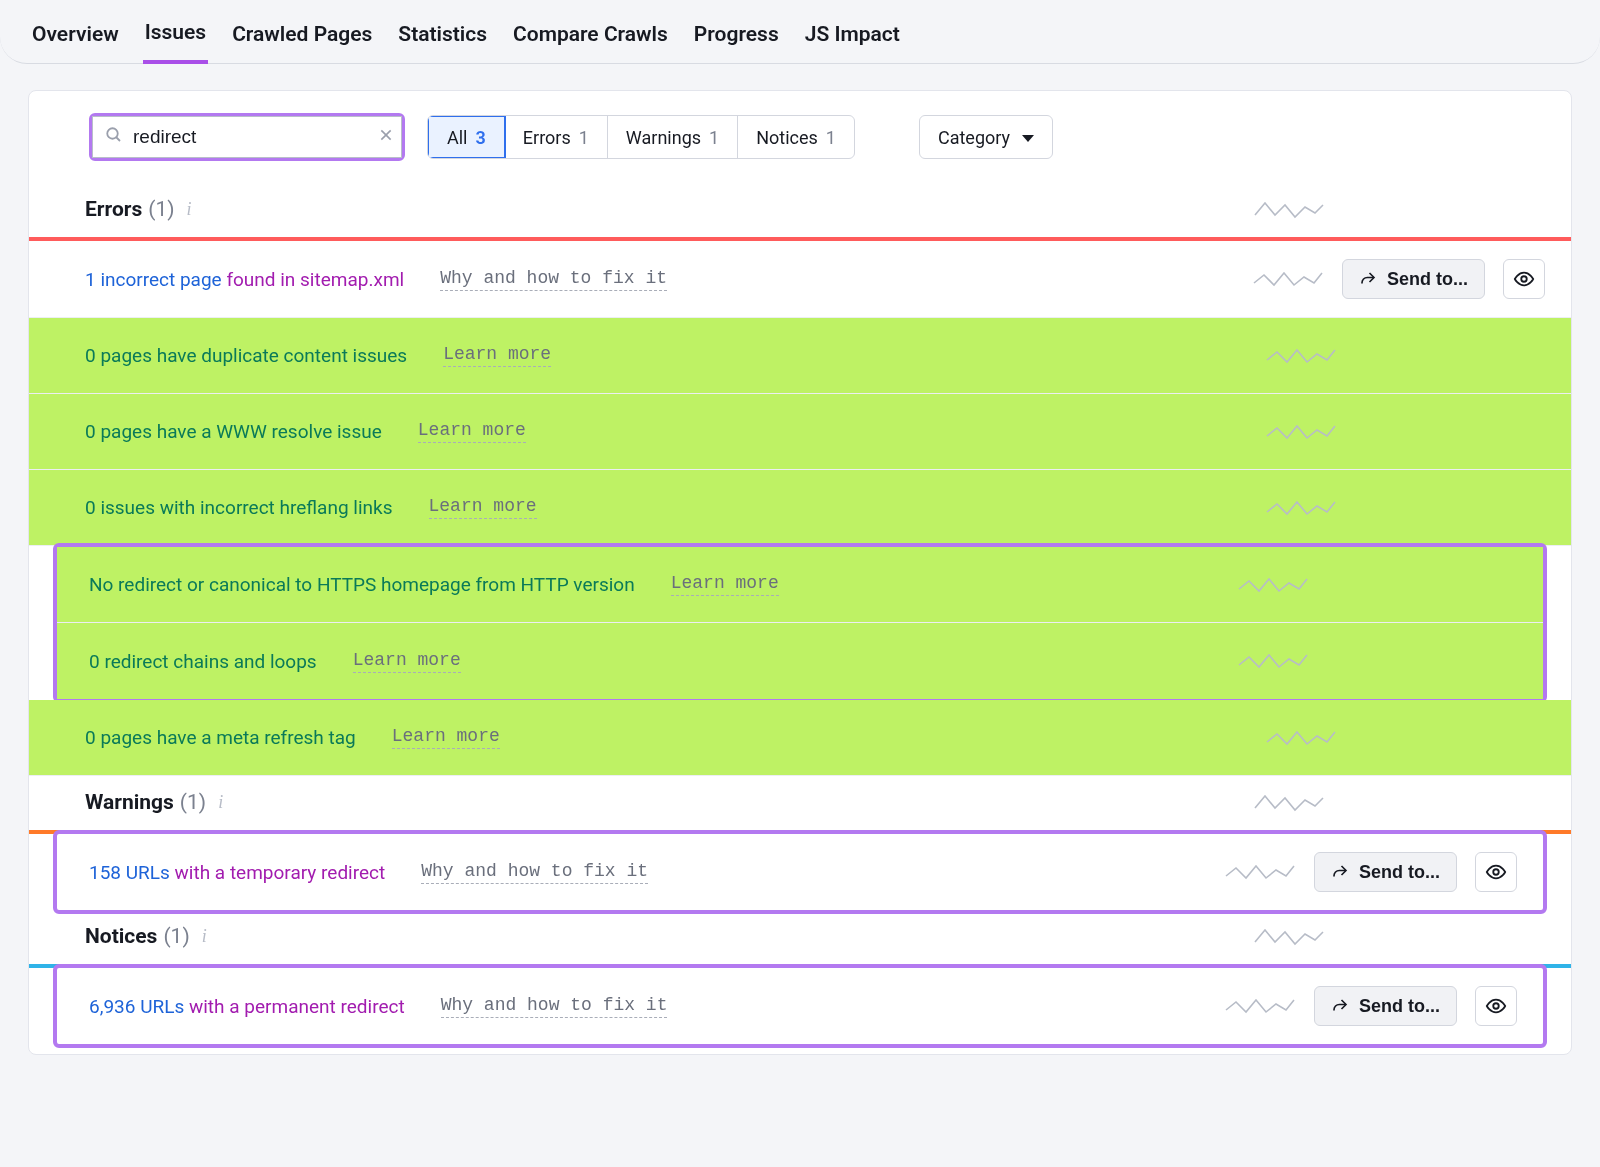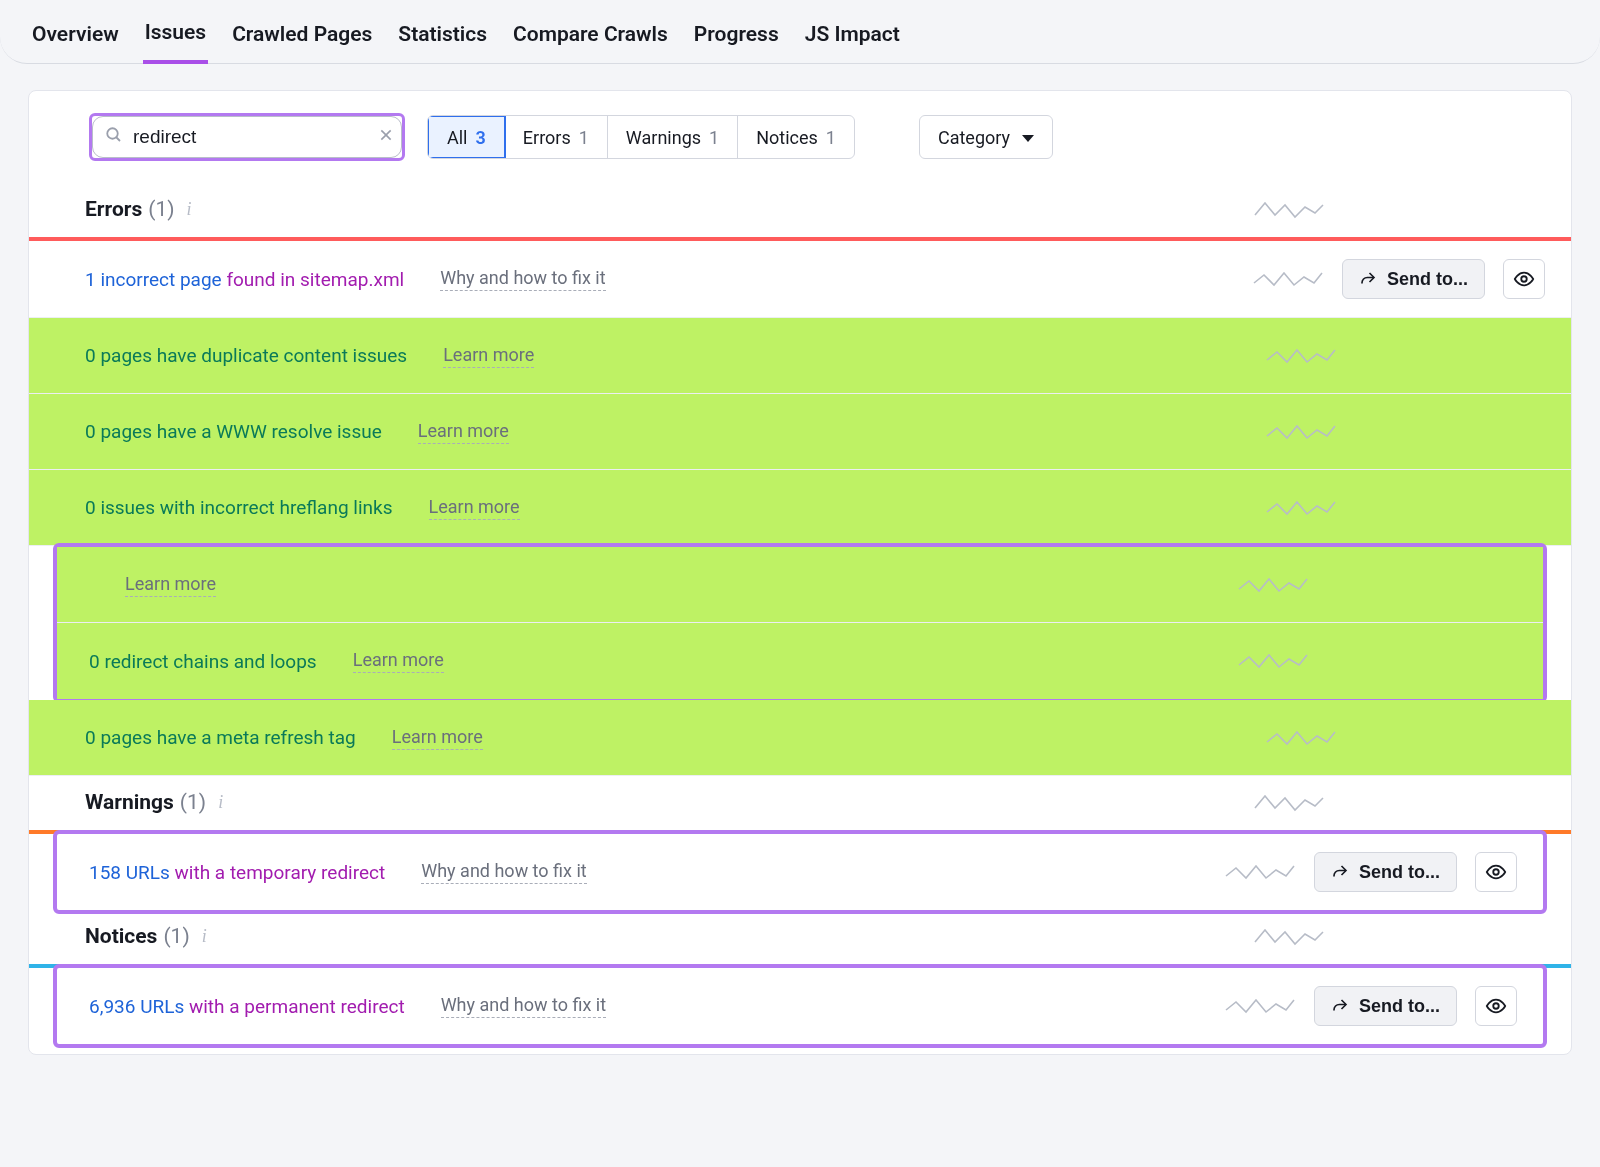--- a/index.html
+++ b/index.html
@@ -51,21 +51,21 @@
 .search-wrap {
   position: relative;
   border: 3px solid #b379f0;
   border-radius: 6px;
   padding: 0;
 }
 .search {
   display: flex;
   align-items: center;
   border: 1px solid #b9bec9;
-  border-radius: 11px;
+  border-radius: 0;
   height: 42px;
   padding: 0 12px;
   width: 310px;
   background: #fff;
 }
 .search input {
   border: none;
   outline: none;
   font-size: 19px;
   flex: 1;
@@ -153,20 +153,21 @@
 .row .lnk-green { color: #0a7a58; cursor: pointer; }
 .row .rest-blue { color: #a21caf; }
 .row .rest-green { color: #0a7a58; }
 .row .learn {
   margin-left: 36px;
   color: #6a6f7c;
   border-bottom: 1px dashed #a9adb8;
   padding-bottom: 2px;
   cursor: pointer;
   font-size: 18px;
+  font-family: Liberation Mono, monospace;
 }
 .row .right { margin-left: auto; display: flex; align-items: center; gap: 18px; }
 .spark {
   width: 72px; height: 24px; color: #b7bcc7;
 }
 .btn-send {
   display: flex; align-items: center; gap: 10px;
   height: 40px; padding: 0 16px;
   background: #f1f2f5;
   border: 1px solid #d3d6de;
@@ -326,20 +327,23 @@
       <div class="right">
           <span class="spark"><svg viewBox="0 0 72 24" fill="none" stroke="currentColor" stroke-width="1.6">
               <polyline points="2,16 12,8 22,18 32,6 42,18 52,10 62,16 70,6"></polyline>
             </svg></span>
           <span style="width:190px"></span>
         </div>
     </div>
 
     <div class="hl hl-group">
       <div class="row bg-grey">
+        <span class="txt">
+          <span class="lnk-green">No redirect or canonical to HTTPS homepage from HTTP version</span>
+        </span>
         <span class="learn">Learn more</span>
         <div class="right">
             <span class="spark"><svg viewBox="0 0 72 24" fill="none" stroke="currentColor" stroke-width="1.6">
                 <polyline points="2,16 12,8 22,18 32,6 42,18 52,10 62,16 70,6"></polyline>
               </svg></span>
             <span style="width:190px"></span>
           </div>
       </div>
       <div class="row bg-grey" style="border-bottom:none">
         <span class="txt">

